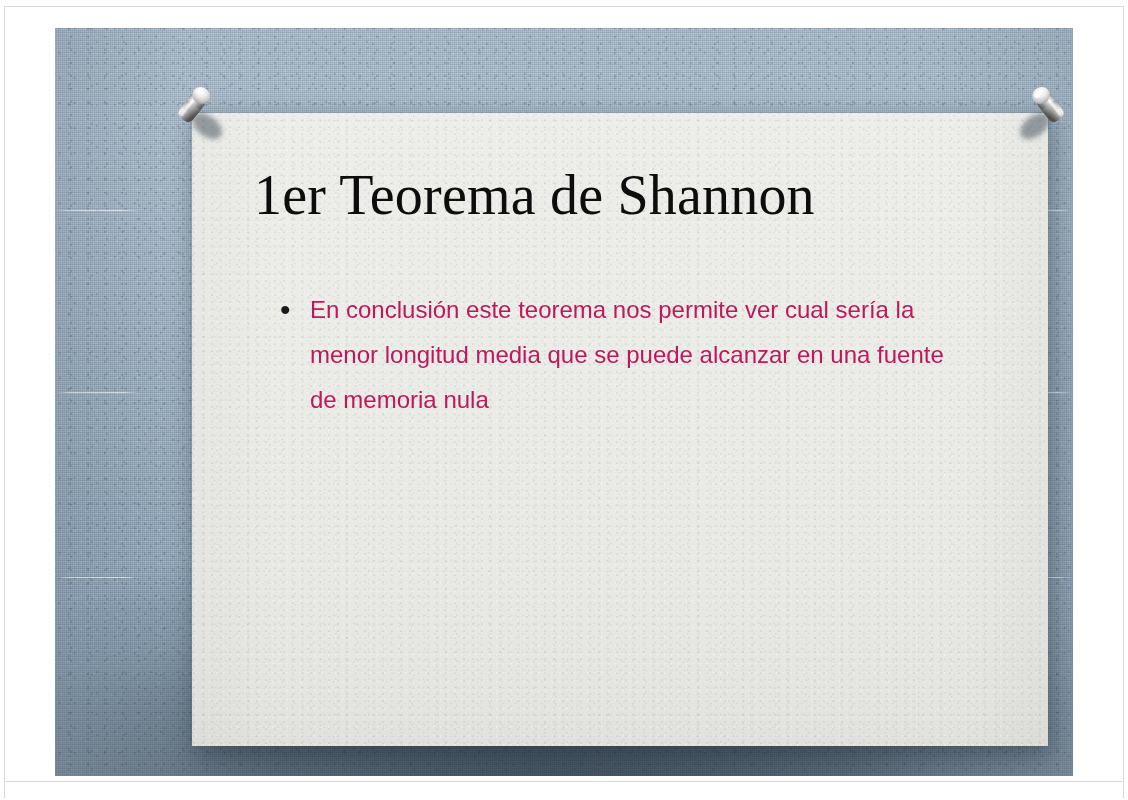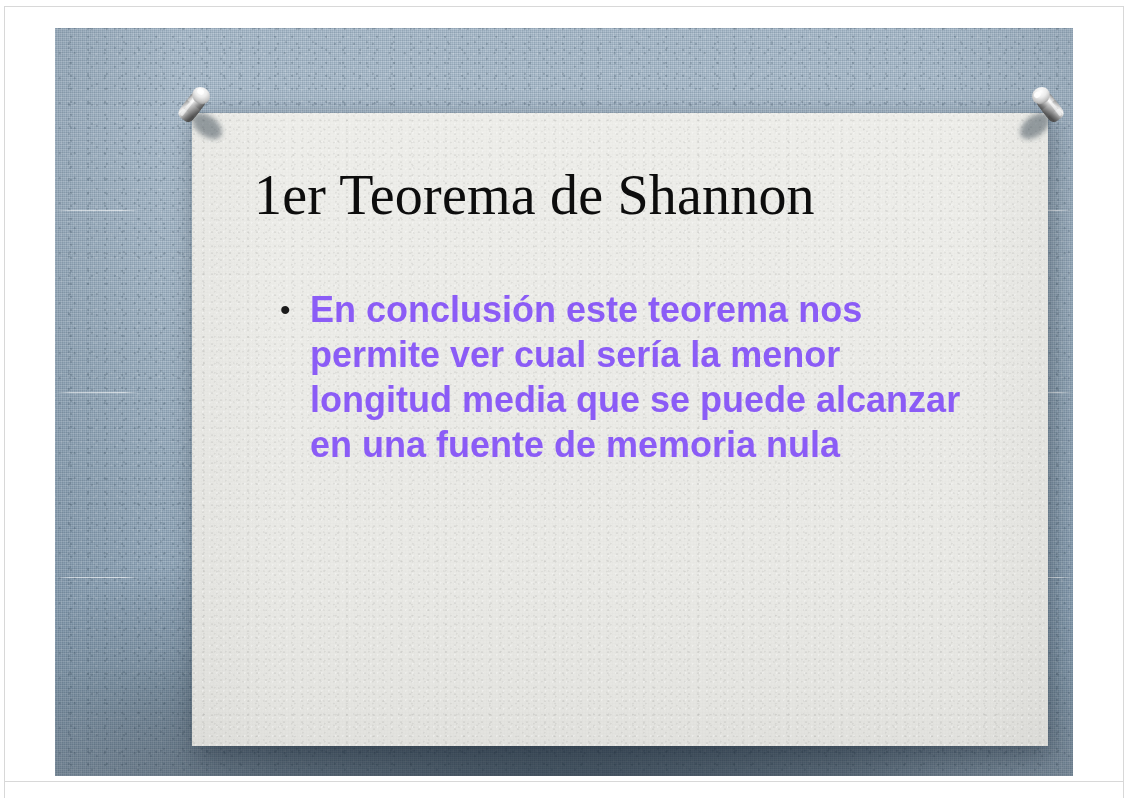--- a/index.html
+++ b/index.html
@@ -240,24 +240,24 @@
     width: 30px;
     font-size: 30px;
     line-height: 45px;
     color: #1a1a1a;
     text-align: left;
     font-family: "Liberation Sans", sans-serif;
   }
   .bullet-text {
     flex: 1 1 auto;
     font-family: "Liberation Sans", "DejaVu Sans", sans-serif;
-    font-size: 36px;
+    font-size: 24px;
     line-height: 45px;
-    color: #8b5cf6;
-    font-weight: 700;
+    color: #be185d;
+    font-weight: 400;
   }
 
   
   .pin {
     position: absolute;
     width: 76px;
     height: 76px;
   }
   .pin-left  { left: 112px; top: 48px; }
   .pin-right { left: 944px; top: 48px; }

